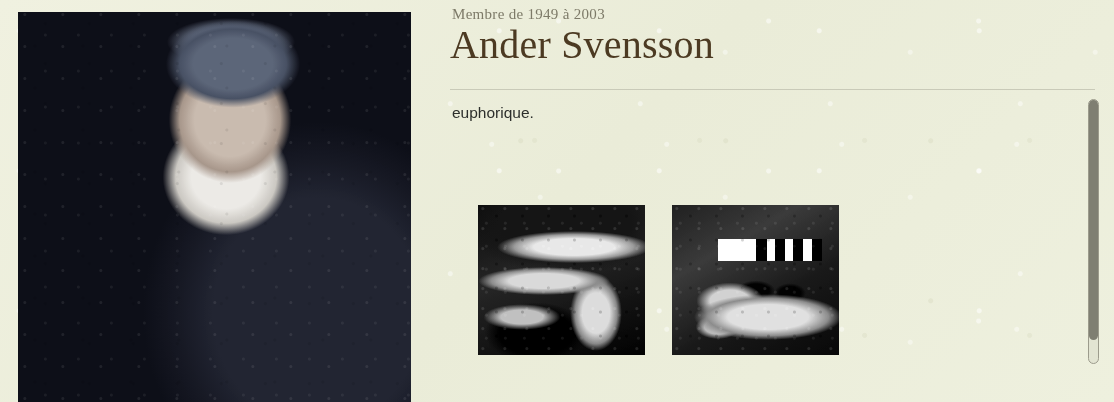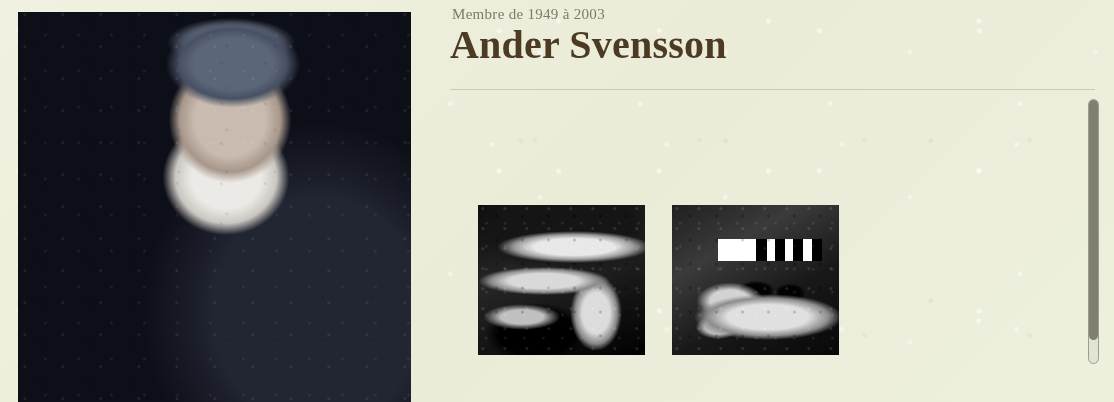--- a/index.html
+++ b/index.html
@@ -103,21 +103,21 @@
     color: #7d7a68;
     position: absolute;
     top: 6px;
     left: 0;
     white-space: nowrap;
   }
 
   .title {
     font-family: "Liberation Serif", serif;
     font-size: 40px;
-    font-weight: 700;
+    font-weight: 400;
     letter-spacing: .2px;
     color: #4c3a22;
     position: absolute;
     top: 23px;
     left: -2px;
     white-space: nowrap;
     line-height: 1.12;
   }
 
   .divider {
@@ -231,20 +231,21 @@
 
 <div class="content">
 
   <div class="eyebrow">Membre de 1949 à 2003</div>
 
   <h1 class="title">Ander Svensson</h1>
 
   <div class="divider"></div>
 
   <div class="body-copy">
+    <p>euphorique.</p>
   </div>
 
   <div class="thumbs">
     <div class="thumb thumb-fossil-vertebrae">
       <div class="thumb-grain"></div>
     </div>
     <div class="thumb thumb-fossil-skull">
       <div class="thumb-grain"></div>
     </div>
   </div>

